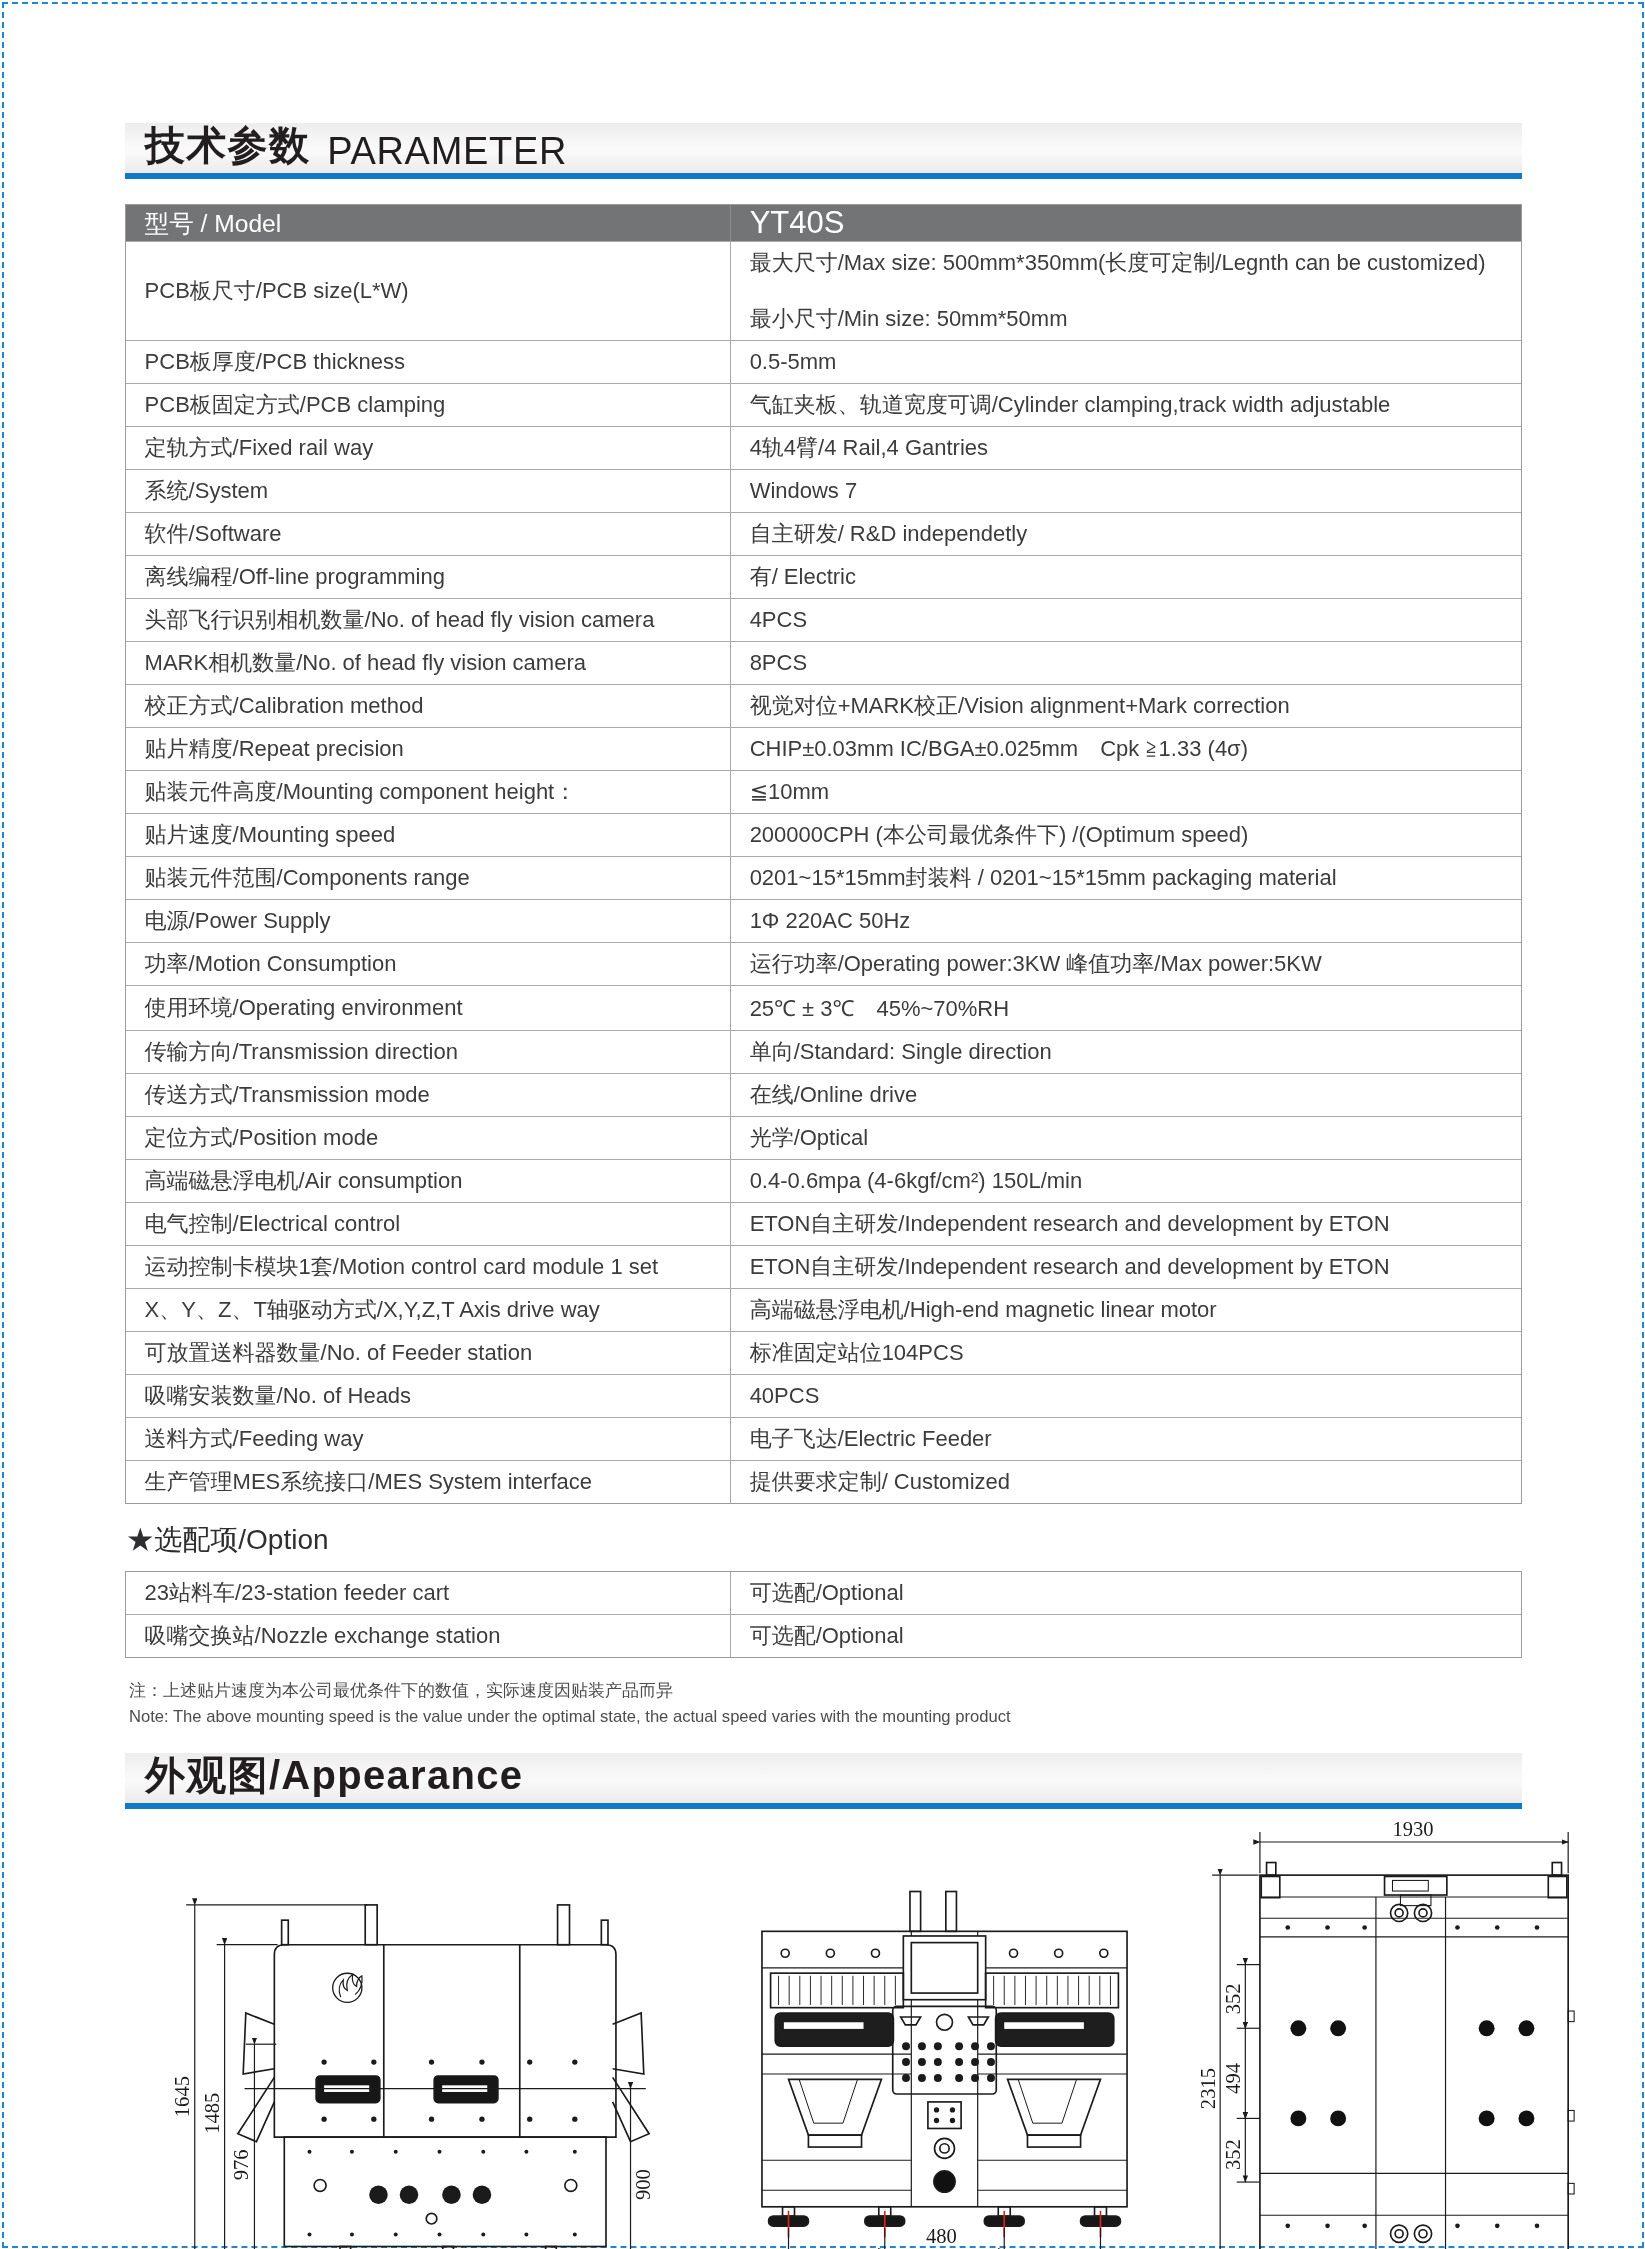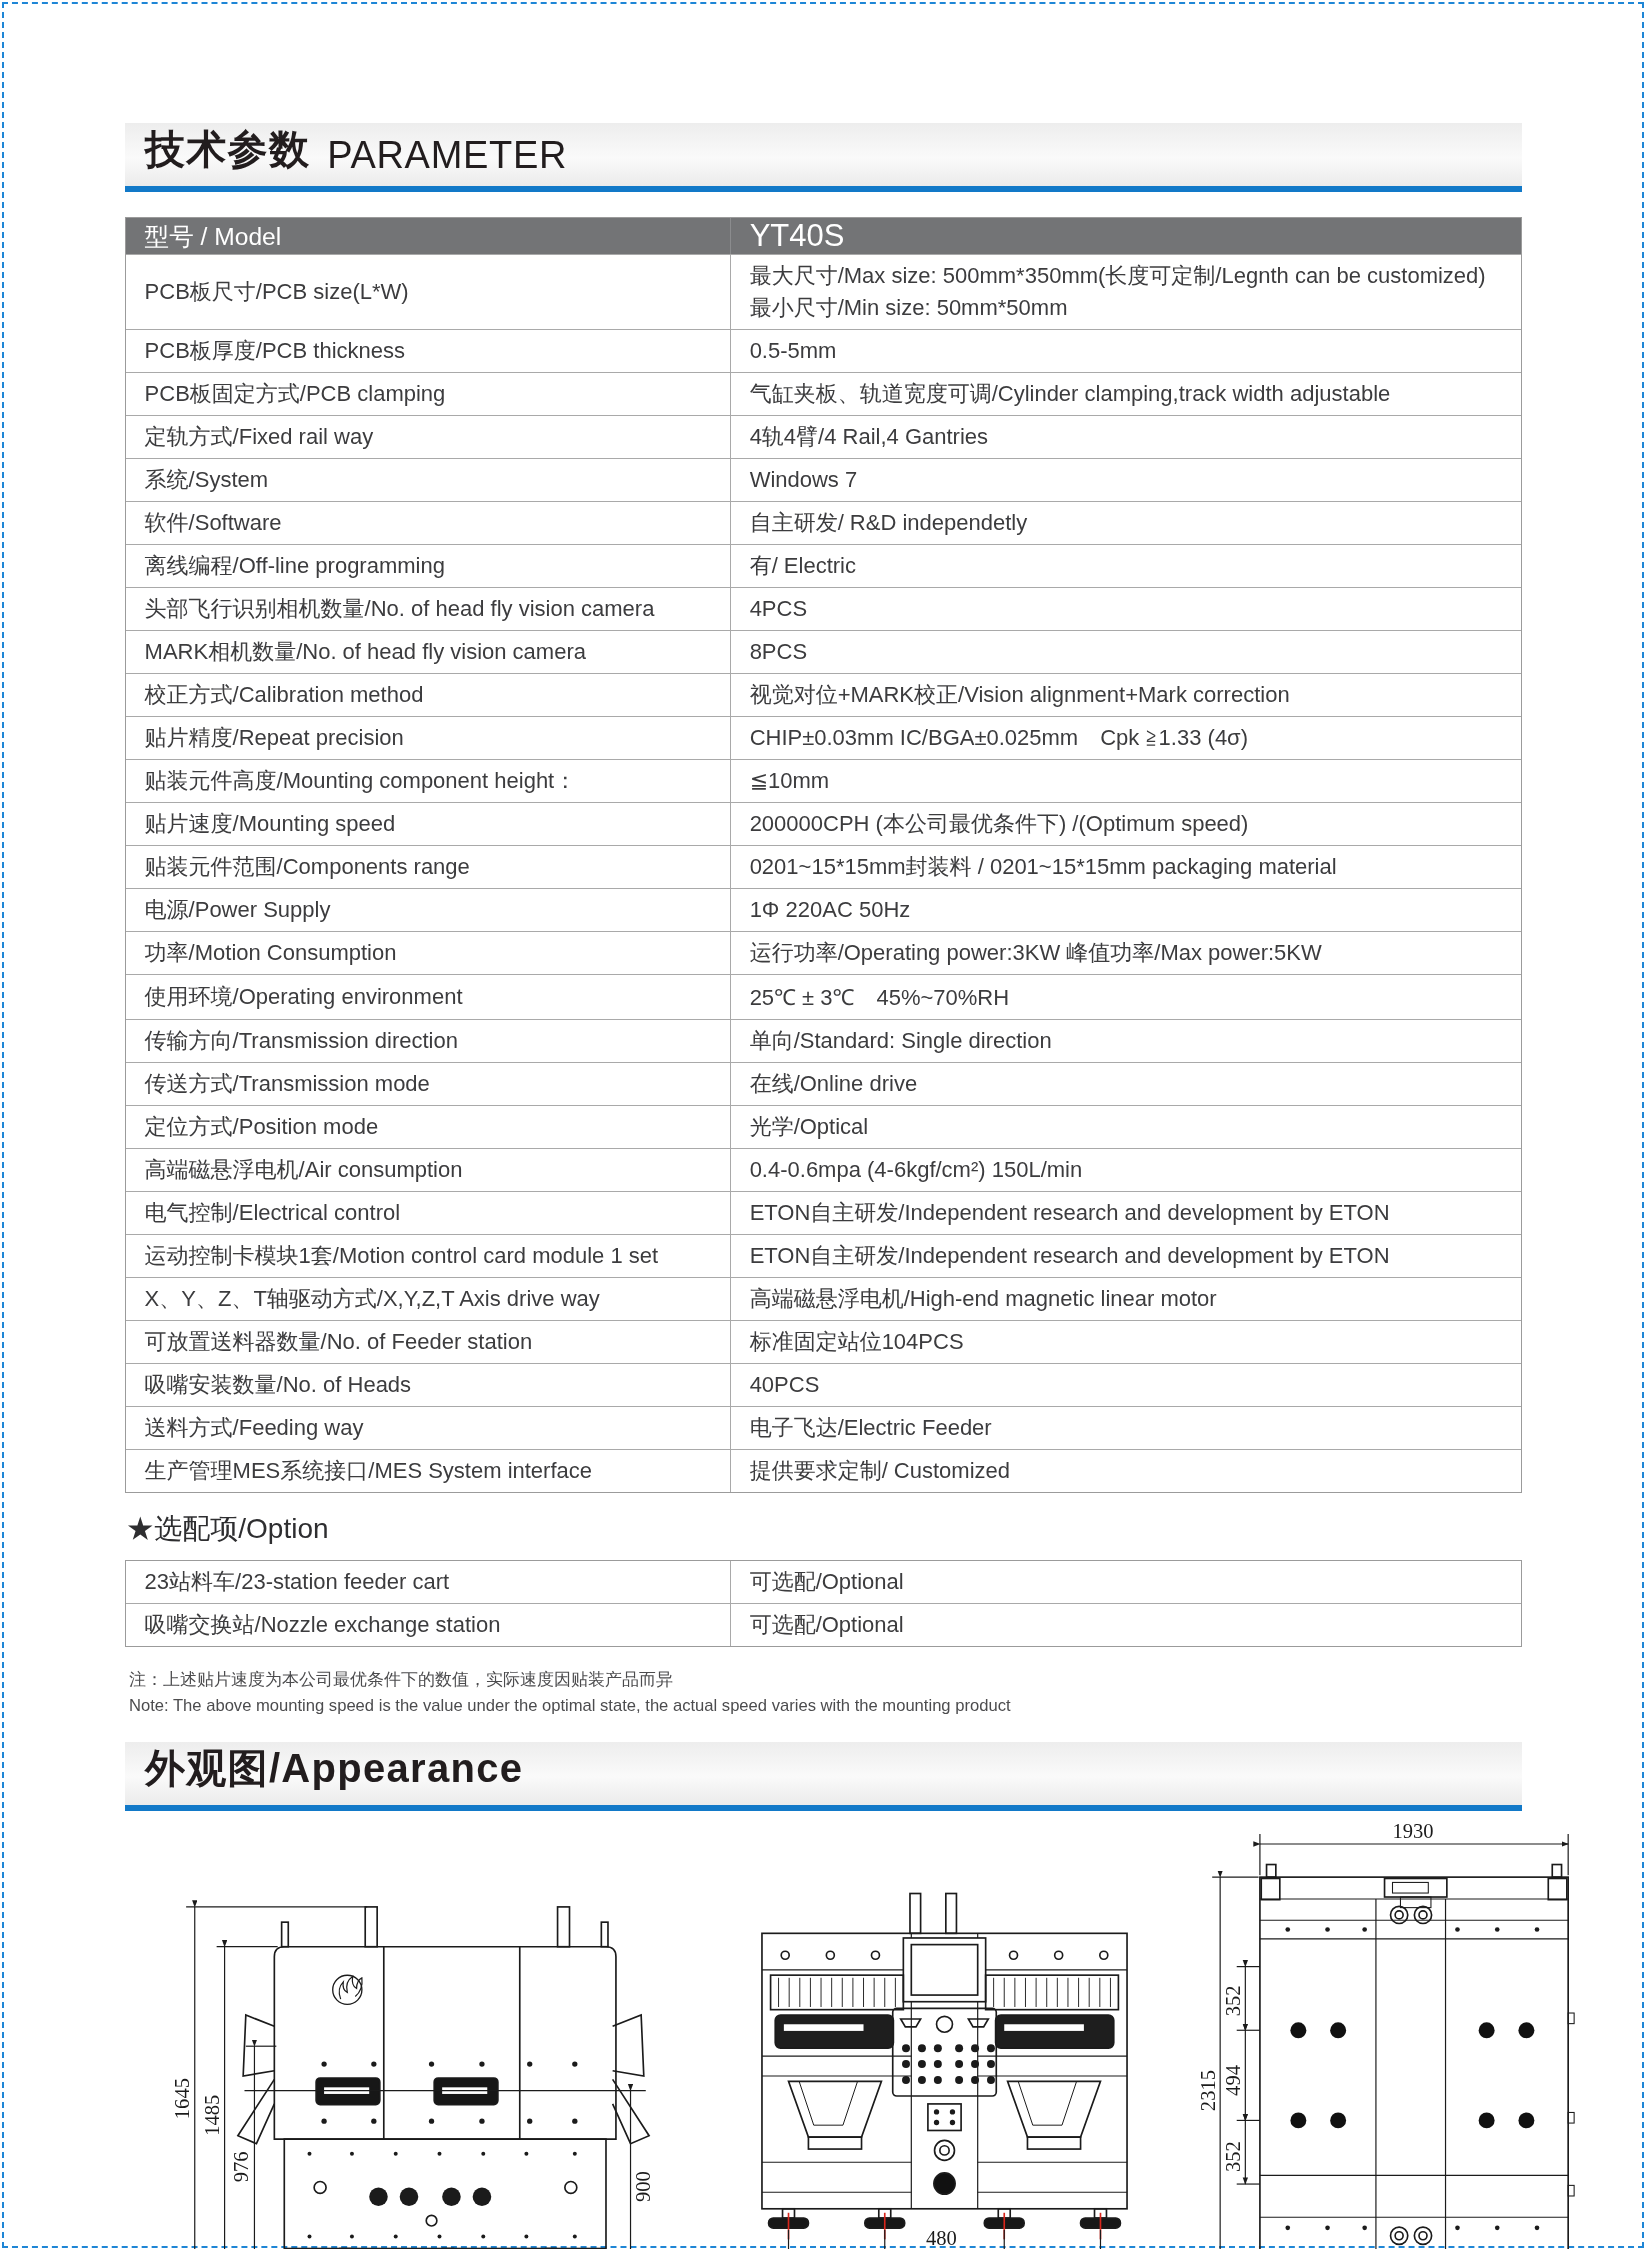--- a/index.html
+++ b/index.html
@@ -1,34 +1,34 @@
 <!DOCTYPE html>
 <html style="font-size:10.6px"><head>
 <meta charset="utf-8">
 <style>
   html,body{margin:0;padding:0;background:#ffffff;}
   body{width:1646px;height:2250px;position:relative;font-family:"Liberation Sans",sans-serif;-webkit-font-smoothing:antialiased;}
   .page-border{position:absolute;inset:2px;border:2px dashed #1e86d6;pointer-events:none;}
   .content{position:absolute;left:125px;top:0;width:1397px;}
 
   
-  .band{height:69px;background:linear-gradient(180deg,#ededed 0%,#fafafa 55%,#ebebeb 100%);border-bottom:6.6px solid #1279c8;display:flex;align-items:flex-end;padding:0 0 9px 20px;box-sizing:border-box;}
+  .band{height:56px;background:linear-gradient(180deg,#ededed 0%,#fafafa 55%,#ebebeb 100%);border-bottom:6.6px solid #1279c8;display:flex;align-items:flex-end;padding:0 0 0 20px;box-sizing:border-box;}
   .band .zh{font-size:40px;font-weight:bold;color:#221d1e;letter-spacing:1.3px;}
   .band .en{font-size:38px;font-weight:normal;color:#221d1e;margin-left:17px;letter-spacing:0.7px;}
   .param-band{margin-top:123px;}
 
   
   .spec-table{margin-top:25px;border:1.3px solid #9b9b9b;}
   .thead{display:flex;background:#737476;color:#ffffff;min-height:36px;align-items:stretch;}
   .thead .hl{width:43.3%;display:flex;align-items:center;padding-left:18.6px;font-size:24.6px;box-sizing:border-box;}
   .thead .hv{flex:1;display:flex;align-items:center;padding-left:18.6px;font-size:31px;font-weight:normal;border-left:1.3px solid #8b8c8e;box-sizing:border-box;}
   .tr{display:flex;border-top:1.3px solid #a9a9a9;min-height:40px;align-items:stretch;}
   .tr:first-of-type{border-top:none;}
   .tl{width:43.3%;display:flex;align-items:center;padding:6px 8px 6px 18.6px;font-size:22px;color:#3c3c3e;box-sizing:border-box;}
-  .tv{flex:1;display:flex;flex-direction:column;justify-content:center;padding:6px 8px 6px 18.6px;font-size:22px;color:#3c3c3e;border-left:1.3px solid #a9a9a9;box-sizing:border-box;gap:2px;}
+  .tv{flex:1;display:flex;flex-direction:column;justify-content:center;padding:6px 8px 6px 18.6px;font-size:22px;color:#3c3c3e;border-left:1.3px solid #a9a9a9;box-sizing:border-box;gap:26px;}
   .option-title{margin-top:17px;font-size:28px;color:#2e2e30;padding-left:1.3px;}
   .option-table{margin-top:12px;border:1.3px solid #9b9b9b;}
   .notes{margin-top:20px;padding-left:4px;color:#4c4c4e;}
   .notes .n-zh{font-size:17px;line-height:1.5;}
   .notes .n-en{font-size:16.6px;line-height:1.6;}
   .appearance-band{margin-top:22.6px;}
 
   
   .drawings{position:relative;height:551px;width:1467px;}
   .drw{position:absolute;}

